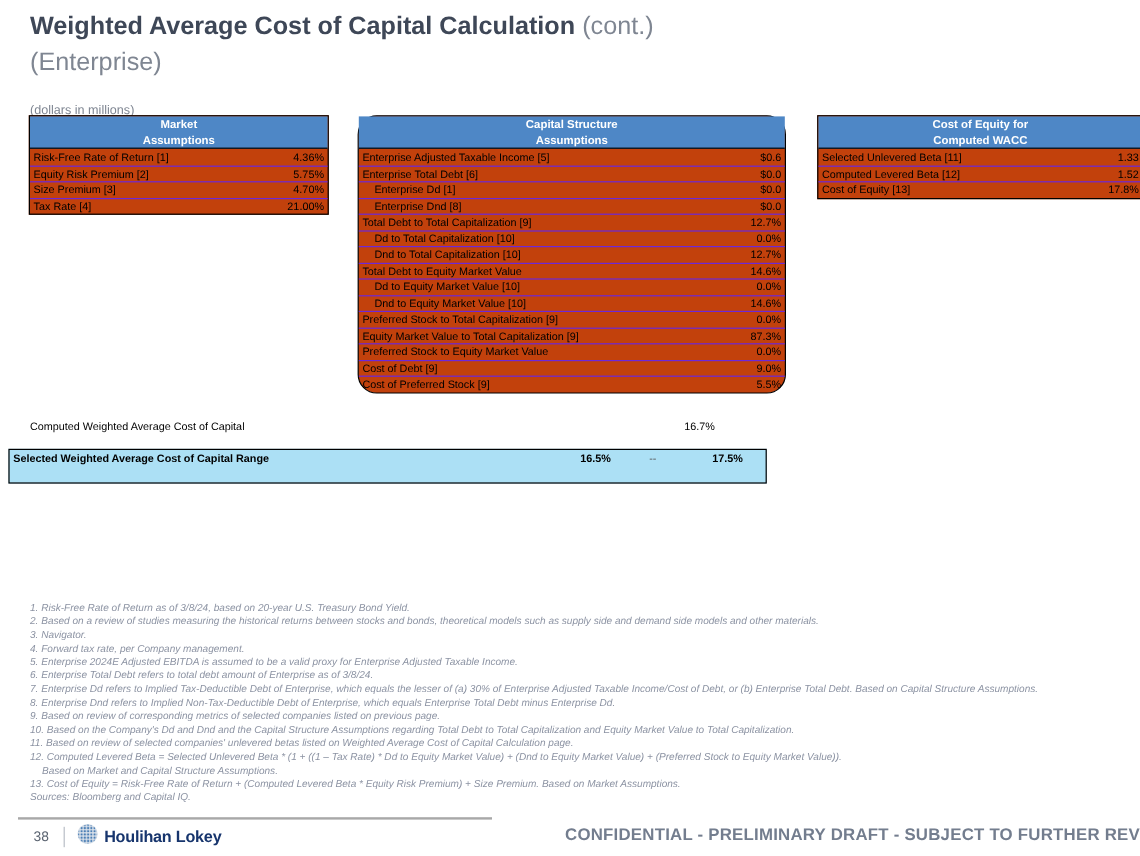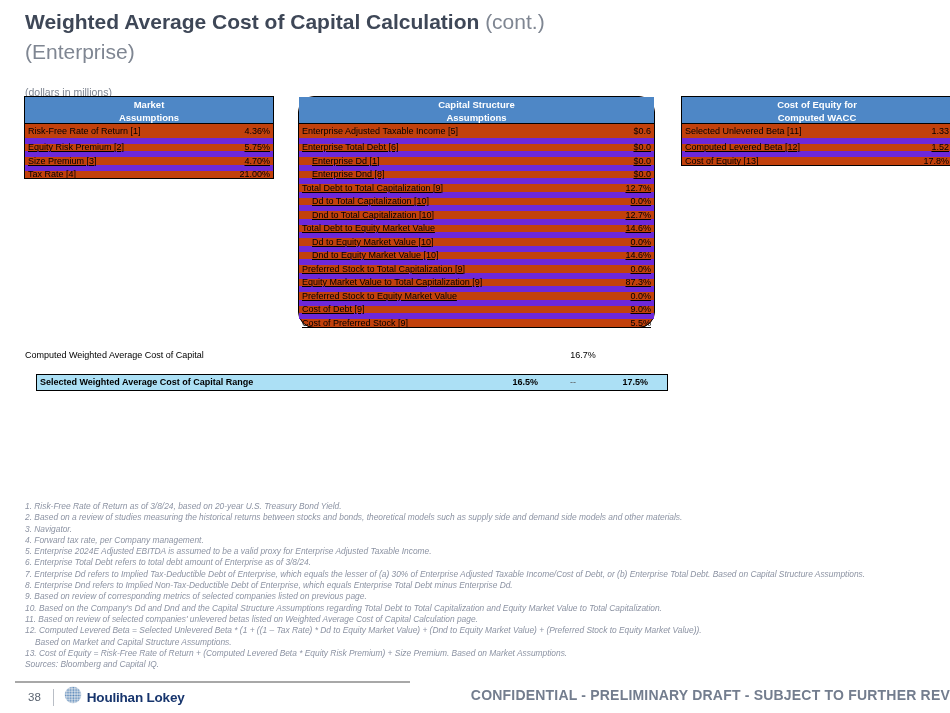--- a/index.html
+++ b/index.html
@@ -17,33 +17,33 @@
 
   
   .fin-table { position:absolute; top:96px; border:1.5px solid #000; background:#c2410c; box-sizing:border-box; }
   .tbl-header {
     background:var(--header-blue,#4E87C6); color:#fff; font-weight:bold; font-size:9.5px;
     text-align:center; line-height:13px; height:27px; padding-top:1px; box-sizing:border-box;
     border-bottom:1px solid #000;
   }
   .row { display:flex; justify-content:space-between; align-items:center;
          height:13.5px; font-size:9px; padding:0 3px; box-sizing:border-box; }
-  .tbl-body .row + .row { border-top:6px solid #6d28d9;text-decoration:underline; }
+  .tbl-body .row + .row { border-top:1px solid #6d28d9; }
   .row .lbl { white-space:nowrap; }
   .row .val { white-space:nowrap; text-align:right; }
   .row.indent .lbl { padding-left:10px; }
   #t-market { left:24px; width:250px; }
   #t-capstruct { left:298px; width:357px;border-radius:16px; }
   #t-coe { left:681px; width:272px; }
 
   
   .computed-row { position:absolute; left:25px; top:350px; font-size:9px; }
   .computed-value { position:absolute; left:528px; top:0; width:60px; text-align:center; }
   .selected-row {
-    position:absolute; left:36px; top:374px; width:632px; height:17px;
+    position:absolute; left:7px; top:374px; width:632px; height:29px;
     background:var(--range-blue,#ACE0F5); border:1.5px solid #000; box-sizing:border-box;
   }
   .sel-label { position:absolute; left:3px; top:1.5px; font-size:9px; font-weight:bold; white-space:nowrap; }
   .sel-low  { position:absolute; left:441px; top:1.5px; width:60px; text-align:right; font-size:9px; font-weight:bold; }
   .sel-sep  { position:absolute; left:526px; top:1.5px; width:20px; text-align:center; font-size:9px; color:#555; }
   .sel-high { position:absolute; left:551px; top:1.5px; width:60px; text-align:right; font-size:9px; font-weight:bold; }
 
   
   .footnotes { position:absolute; left:25px; top:501px; right:5px; }
   .fn-line { font-size:8.4px; font-style:italic; color:var(--footnote-gray,#8C93A3);

